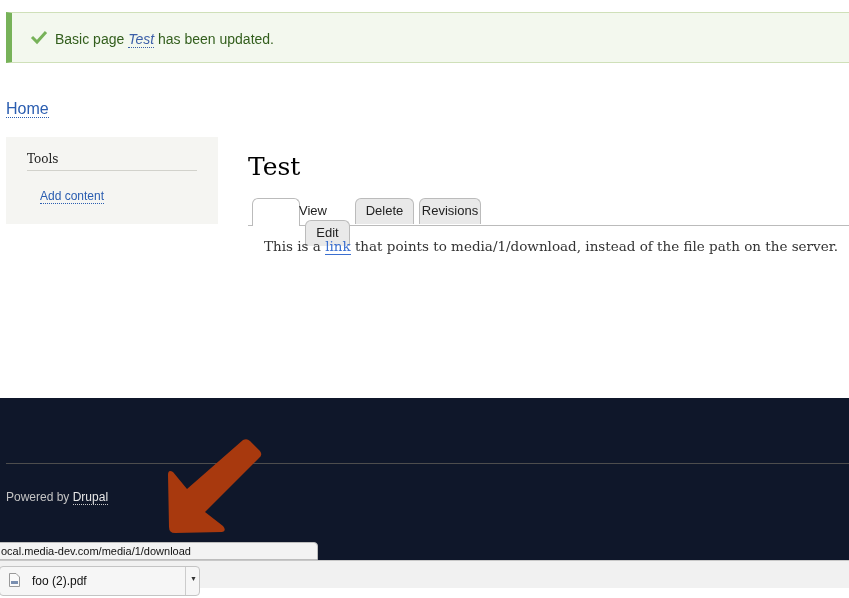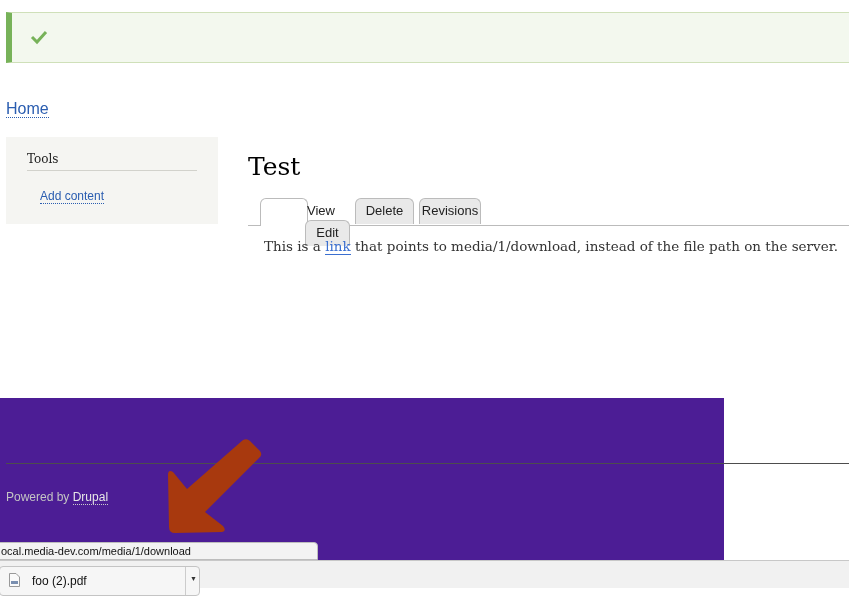--- a/index.html
+++ b/index.html
@@ -12,55 +12,56 @@
   .breadcrumb a { color:#2a5db0; text-decoration:none; border-bottom:1px dotted #2a5db0; }
   .sidebar { position:absolute; left:6px; top:137px; width:212px; height:87px; background:#f5f5f2; }
   .sidebar h2 { position:absolute; left:21px; top:15px; margin:0; font-family:"DejaVu Serif", serif; font-weight:normal; font-size:12px; color:#222; width:170px; border-bottom:1px solid #d2d2cc; padding-bottom:4px; }
   .sidebar .item { position:absolute; left:34px; top:52px; font-family:Liberation Sans, sans-serif; font-size:12px; color:#2a5db0; border-bottom:1px dotted #2a5db0; }
   .title { position:absolute; left:248px; top:152px; margin:0; font-family:"DejaVu Serif", serif; font-weight:normal; font-size:25px; color:#000; }
   .tabs { position:absolute; left:248px; top:197px; width:620px; height:28px; border-bottom:1px solid #bbb; }
   .tab { position:absolute; top:1px; height:26px; box-sizing:border-box; border:1px solid #bbb; border-bottom:none; border-radius:6px 6px 0 0; background:#e9e9e9; font-size:13px; color:#222; text-align:center; line-height:24px; }
   .tab.active { background:#fff; height:28px; }
   .body-text { position:absolute; left:264px; top:238px; font-family:"DejaVu Serif", serif; font-size:13.5px; color:#333; white-space:nowrap; }
   .body-text a { color:#3a6fd0; text-decoration:none; border-bottom:1px solid #3a6fd0; }
-  .footer { position:absolute; left:0; top:398px; width:724px; height:170px; background:#4c1d95;text-align:center; }
+  .footer { position:absolute; left:0; top:398px; width:849px; height:170px; background:#0f172a;text-align:center; }
   .footer .rule { position:absolute; left:6px; top:65px; width:843px; height:1px; background:#4d4d4d; }
   .footer .powered { position:absolute; left:6px; top:92px; font-size:12px; color:#c4c4c4; }
   .footer .powered a { color:#e6e6e6; border-bottom:1px dotted #ccc; text-decoration:none; }
   .statusurl { position:absolute; left:-2px; top:542px; width:320px; height:18px; background:#f3f3f3; border:1px solid #bdbdbd; border-radius:0 4px 0 0; box-sizing:border-box; font-size:11px; color:#111; line-height:16px; padding-left:2px; }
   .dlbar { position:absolute; left:0; top:560px; width:849px; height:28px; background:#f1f1f1; border-top:1px solid #c8c8c8; box-sizing:border-box; }
   .dlitem { position:absolute; left:-1px; top:5px; width:201px; height:30px; border:1px solid #c4c4c4; border-radius:4px; background:#f6f6f6; box-sizing:border-box; }
   .dlitem .fileicon { position:absolute; left:9px; top:6px; width:11px; height:14px; }
   .dlitem .name { position:absolute; left:32px; top:7px; font-size:12px; color:#111; }
   .dlitem .sep { position:absolute; left:185px; top:0; width:1px; height:28px; background:#ccc; }
   .dlitem .caret { position:absolute; left:190px; top:8px; font-size:7px; color:#333; }
   .arrow { position:absolute; left:160px; top:435px; width:105px; height:105px; }
 </style>
 </head>
 <body>
 
 <div class="msg">
   <svg class="check" viewBox="0 0 18 16">
     <path d="M2 8 L7 13 L16 3" fill="none" stroke="#77b259" stroke-width="3"></path>
   </svg>
+  <span class="text"><span>Basic page </span><a href="#">Test</a><span> has been updated.</span></span>
 </div>
 
 <div class="breadcrumb">
   <a href="#">Home</a>
 </div>
 
 <div class="sidebar">
   <h2>Tools</h2>
   <a class="item" href="#" style="text-decoration:none">Add content</a>
 </div>
 
 <h1 class="title">Test</h1>
 
 <div class="tabs">
-  <div class="tab active" style="left:12px;width:48px;padding-left:46px;">View</div>
+  <div class="tab active" style="left:4px;width:48px;padding-left:46px;">View</div>
   <div class="tab" style="left:57px;width:45px;margin-top:22px;">Edit</div>
   <div class="tab" style="left:107px;width:59px;">Delete</div>
   <div class="tab" style="left:171px;width:62px;">Revisions</div>
 </div>
 
 <div class="body-text"><span>This is a </span><a href="#">link</a><span> that points to media/1/download, instead of the file path on the server.</span></div>
 
 <div class="footer">
   <div class="rule"></div>
   <div class="powered"><span>Powered by </span><a href="#">Drupal</a></div>

